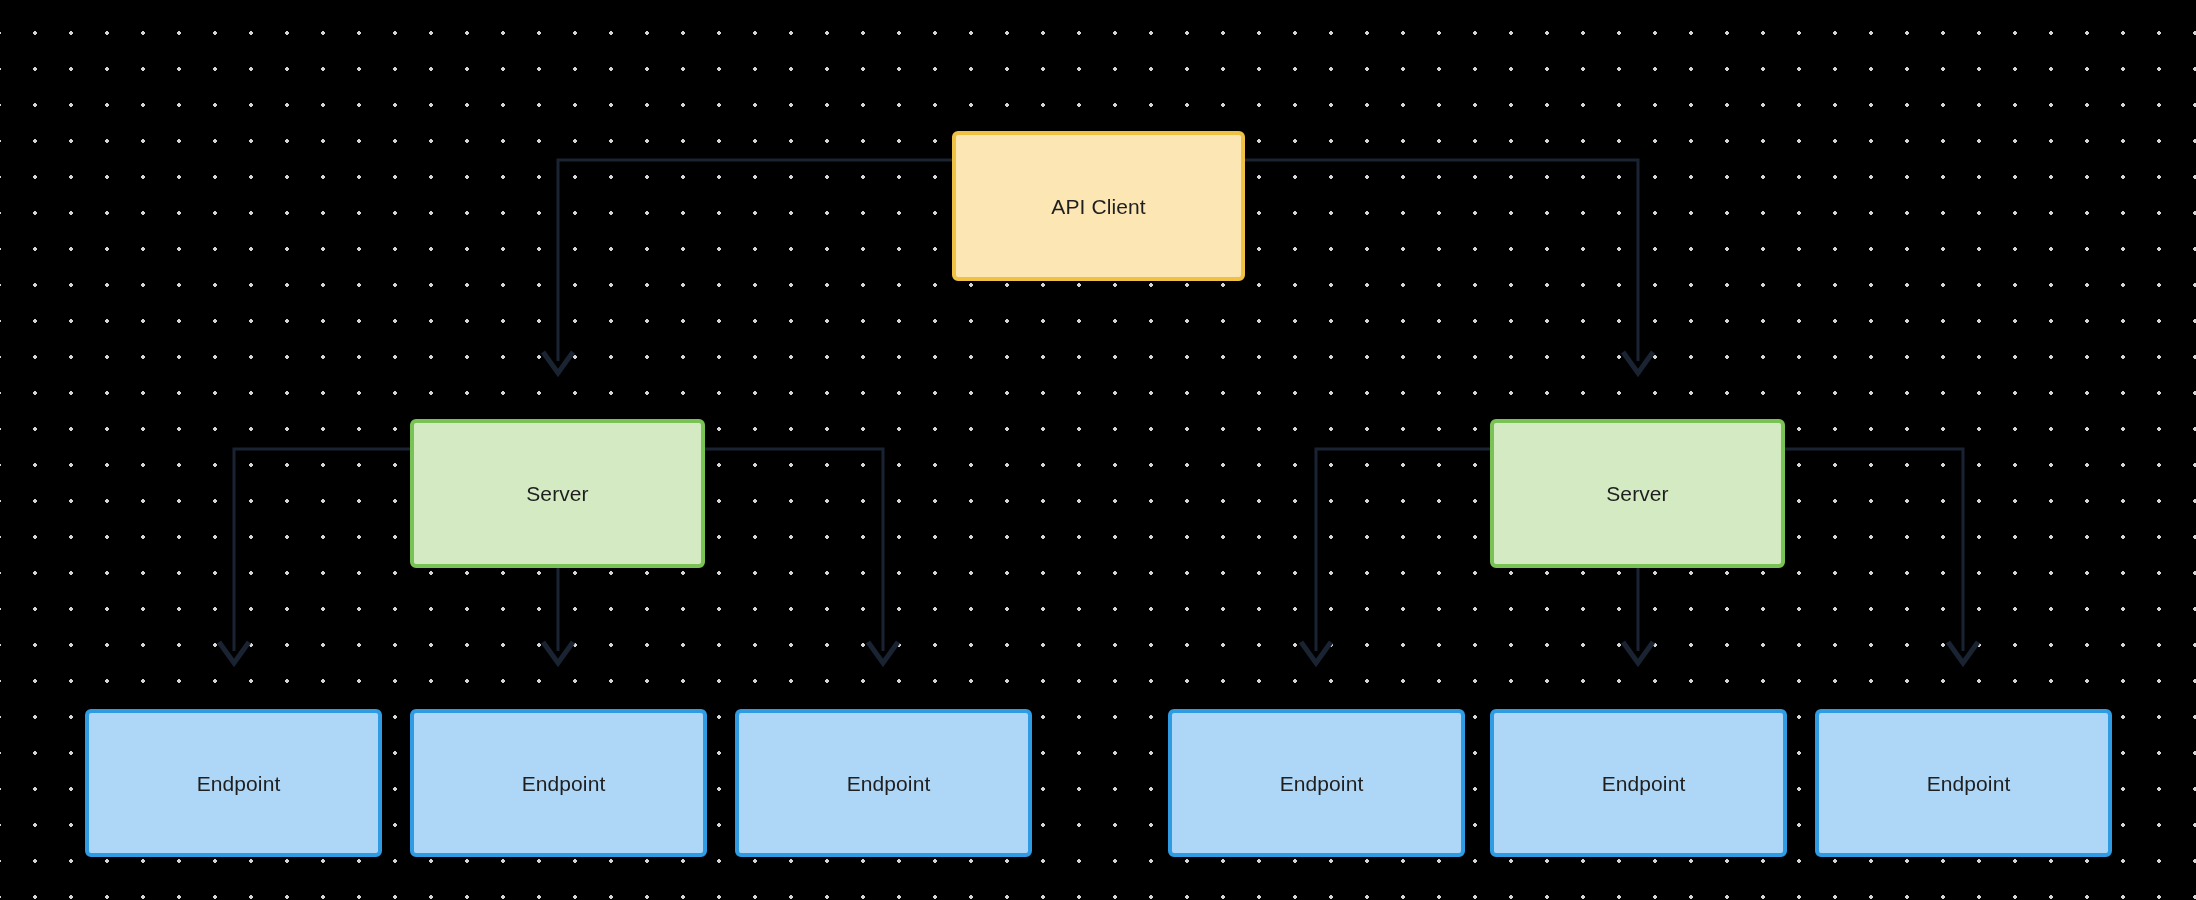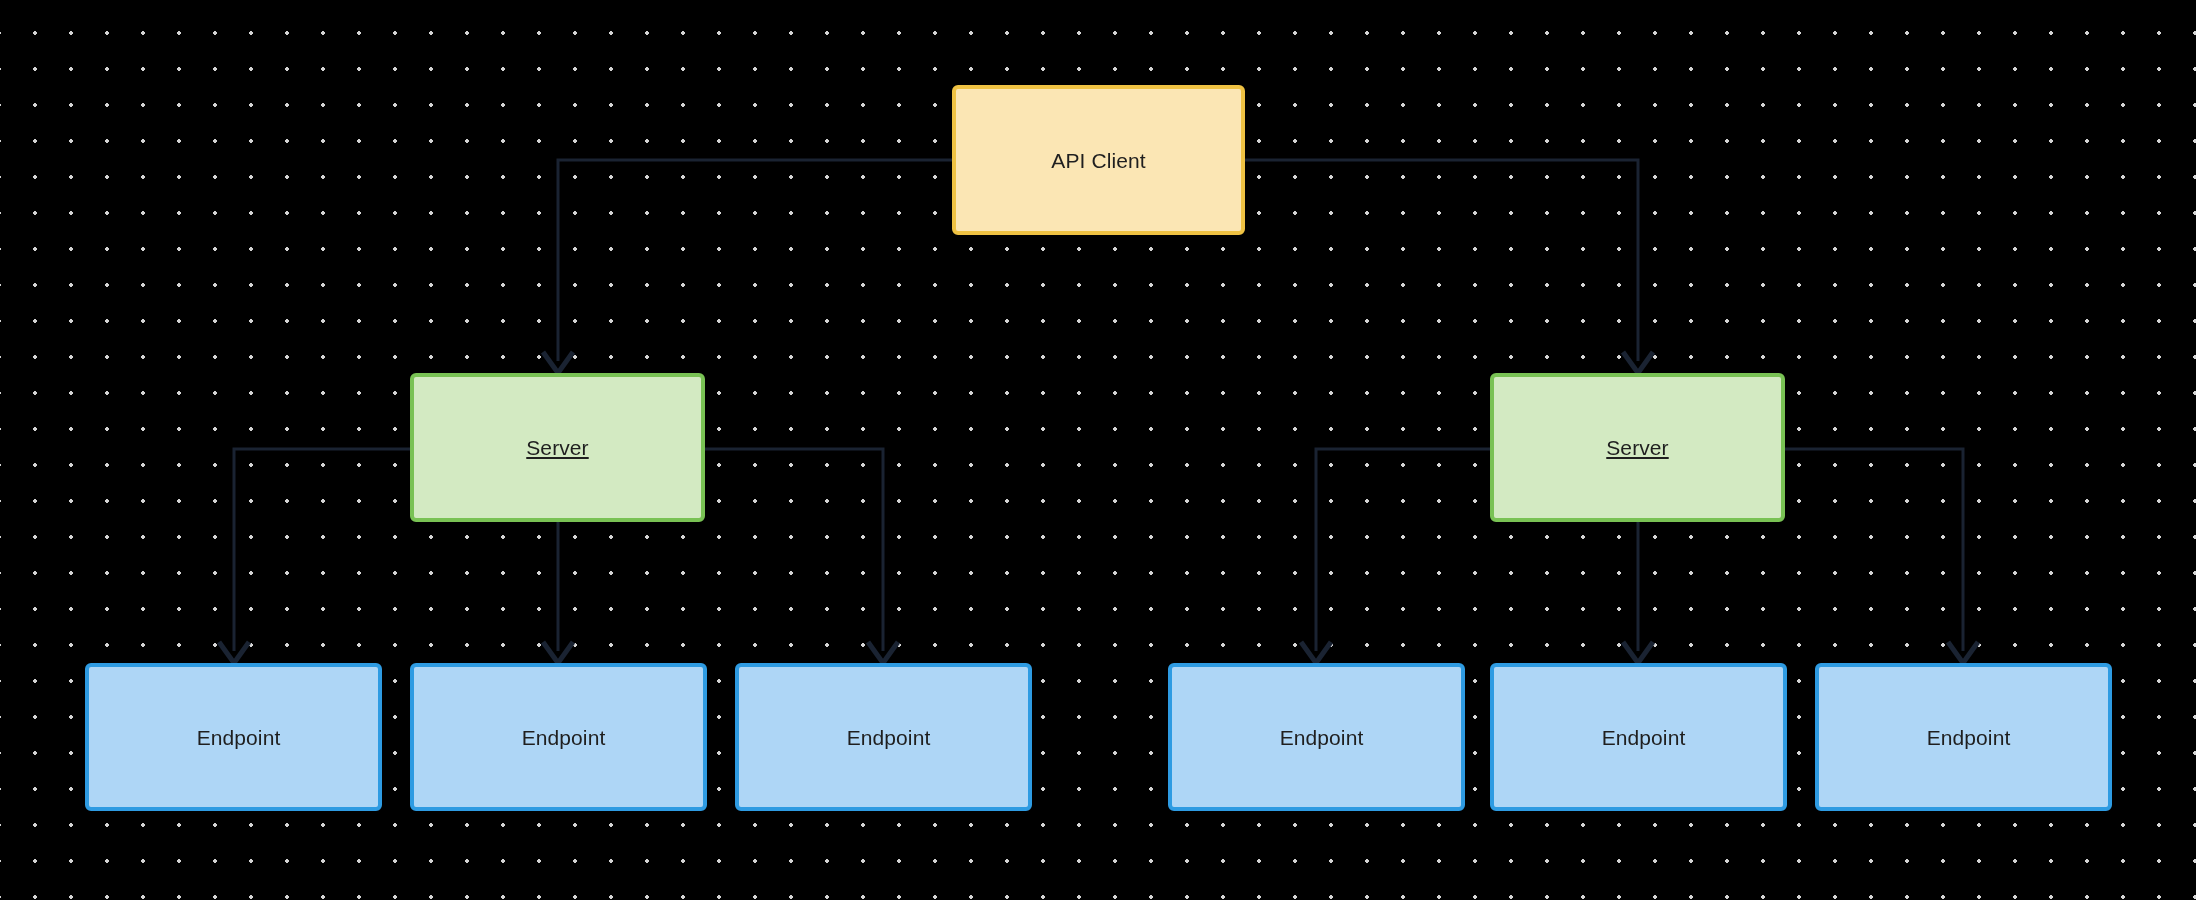--- a/index.html
+++ b/index.html
@@ -36,29 +36,29 @@
     border-style: solid;
     border-width: 4px;
     border-radius: 6px;
     color: #1f1f1f;
     font-size: 21px;
     font-weight: 400;
     letter-spacing: 0.1px;
     line-height: 1;
     text-align: center;
     user-select: none;
+    margin-top: 46px;
   }
   .node.client {
     background: #fbe6b4;
     border-color: #efc243;
   }
   .node.server {
     background: #d3eac2;
     border-color: #79c254;
-    text-decoration: underline;
   }
   .node.endpoint {
     background: #aed6f6;
     border-color: #2e9be2;
     padding-left: 10px;
   }
   .node-label {
     pointer-events: none;
   }
 </style>

